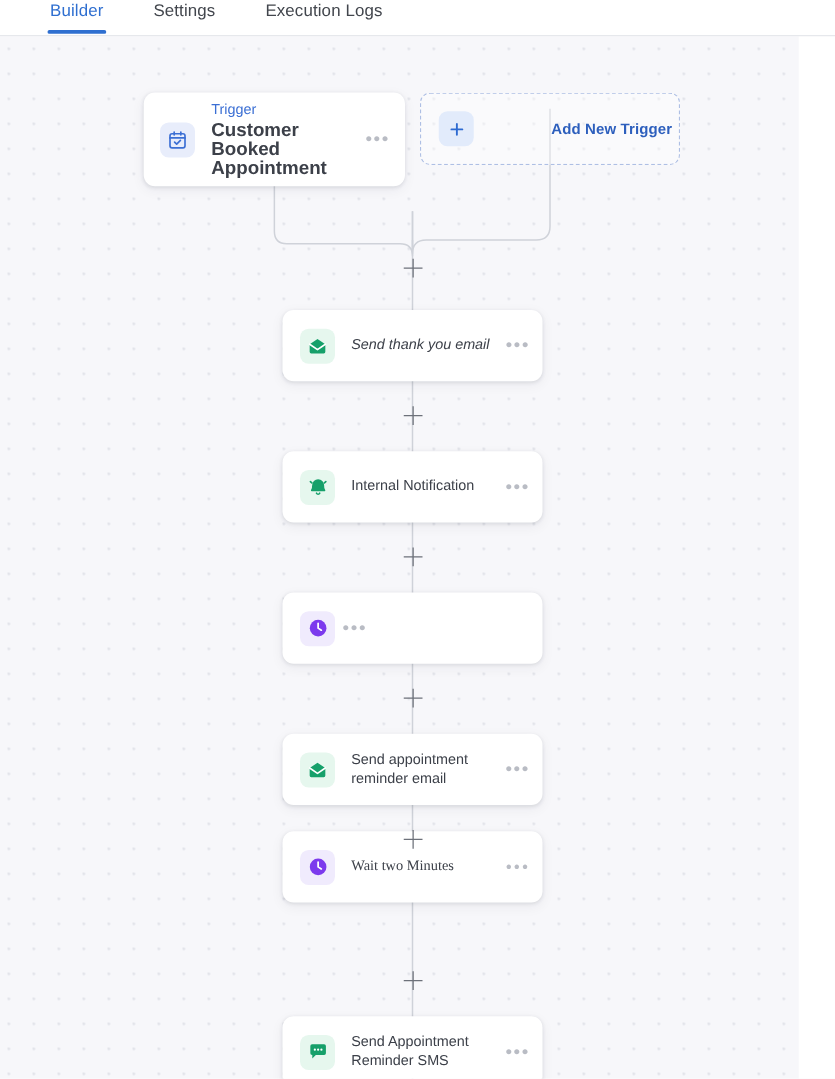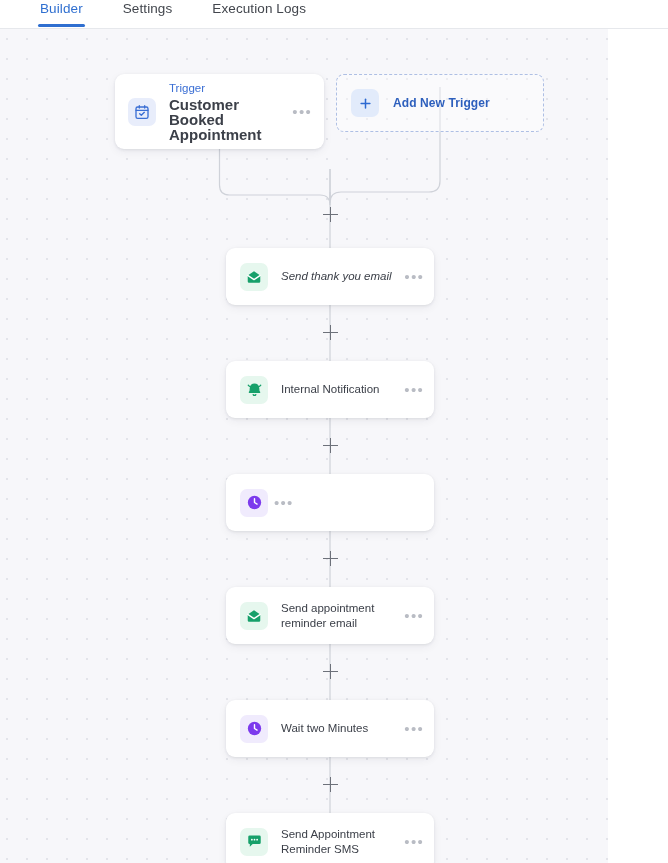--- a/index.html
+++ b/index.html
@@ -56,20 +56,21 @@
   
   .canvas {
     position: relative;
     width: 608px;
     height: 834px;
     background-color: #f7f7fa;
     background-image: radial-gradient(circle at 1px 1px, #e3e4ea 1.1px, transparent 1.2px);
     background-size: 20px 20px;
     background-position: 6px 9px;
     overflow: hidden;
+    padding-left: 31px;
   }
 
   
   .wires {
     position: absolute;
     left: 0;
     top: 0;
     width: 668px;
     height: 834px;
     pointer-events: none;
@@ -143,20 +144,21 @@
     height: 58px;
     border: 1.4px dashed #aebfe4;
     border-radius: 8px;
     background: rgba(255,255,255,.35);
     display: flex;
     align-items: center;
     padding-left: 14px;
     box-sizing: border-box;
     z-index: 10;
     cursor: pointer;
+    gap: 48px;
   }
   .add-plus-tile {
     width: 28px;
     height: 28px;
     border-radius: 7px;
     background: #e2ebfb;
     display: flex;
     align-items: center;
     justify-content: center;
     flex: 0 0 28px;
@@ -311,21 +313,21 @@
     <div class="icon-tile green">
       <svg width="16" height="16" viewBox="0 0 24 24" fill="#16a06a">
         <path d="M2.6 9.6 12 3.2l9.4 6.4v9.1a1.9 1.9 0 0 1-1.9 1.9H4.5a1.9 1.9 0 0 1-1.9-1.9z"></path>
         <path d="M2.6 9.6 12 16l9.4-6.4" fill="none" stroke="#ffffff" stroke-width="2" stroke-linecap="round" stroke-linejoin="round"></path>
       </svg>
     </div>
     <div class="step-title">Send appointment reminder email</div>
     <div class="dots">•••</div>
   </div>
 
-  <div class="step-card" style="top:671px; height:57px;">
+  <div class="step-card" style="top:636px; height:57px;font-family:Liberation Serif, serif;">
     <div class="icon-tile purple">
       <svg width="17" height="17" viewBox="0 0 24 24">
         <circle cx="12" cy="12" r="9.4" fill="#7c3aed"></circle>
         <path d="M12 6.6V12l3.6 2.3" fill="none" stroke="#ffffff" stroke-width="2" stroke-linecap="round" stroke-linejoin="round"></path>
       </svg>
     </div>
     <div class="step-title">Wait two Minutes</div>
     <div class="dots">•••</div>
   </div>
 

